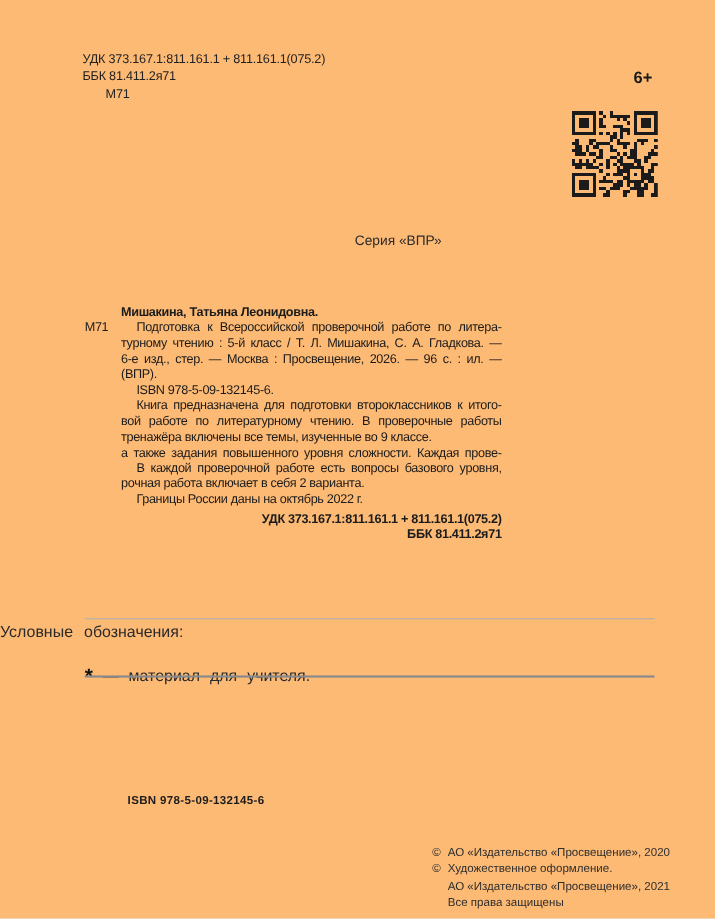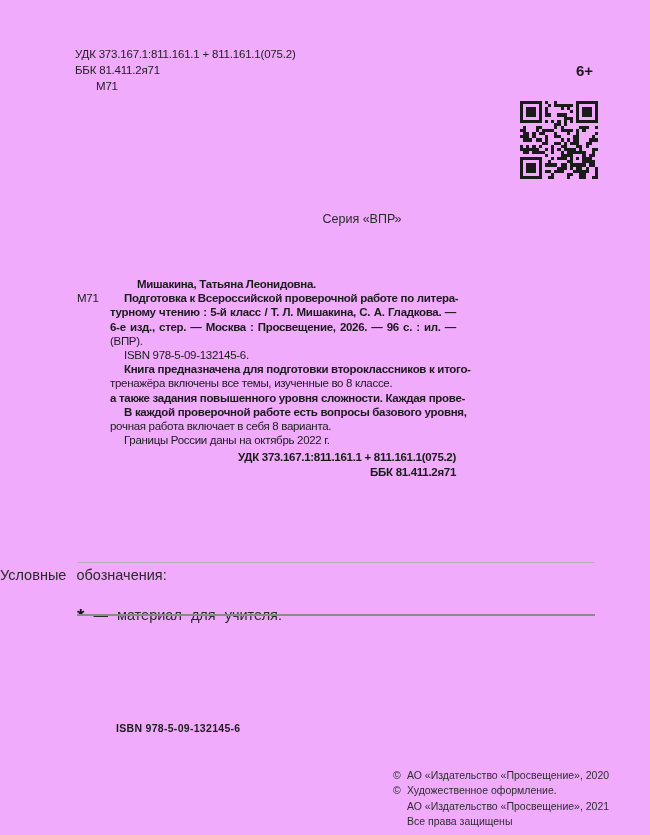--- a/index.html
+++ b/index.html
@@ -2,21 +2,21 @@
 <html><head>
 <meta charset="utf-8">
 <title>Imprint page</title>
 <style>
   html, body { margin: 0; padding: 0; background: #e8e8e8; }
   .page {
     position: relative;
     width: 650px;
     height: 835px;
     margin: 0 auto;
-    background: #f0abfc;
+    background: #fdba74;
     font-family: "Liberation Sans", sans-serif;
     color: #1d1d1d;
     overflow: hidden;
   }
   
   .header-meta {
     position: absolute; left: 75px; top: 46px;
     font-size: 11.5px; line-height: 16px;
     letter-spacing: -0.2px; white-space: nowrap; color: #222;
   }
@@ -34,23 +34,23 @@
     position: absolute; left: 0; top: 212px; width: 650px;
     text-align: center; font-size: 12.5px; color: #2a2a2a; padding-left: 37px;
   }
   
   .annotation {
     position: absolute; left: 110px; top: 277px; width: 346px;
     font-size: 11.5px; line-height: 14.2px; letter-spacing: -0.3px;
     color: #1b1b1b;
   }
   .ann-line { white-space: nowrap; }
-  .ann-line.bold { font-weight: 700; margin-left: 27px; }
+  .ann-line.bold { font-weight: 700; }
   .ann-line.indent { padding-left: 14px; }
-  .ann-line.just { text-align: justify; text-align-last: justify; text-justify: inter-word; font-weight: bold; }
+  .ann-line.just { text-align: justify; text-align-last: justify; text-justify: inter-word; }
   .margin-code { position: absolute; left: -33px; top: 14.2px; white-space: nowrap; }
   .ann-udk { text-align: right; font-weight: 700; margin-top: 3px; white-space: nowrap; }
   .ann-bbk { text-align: right; font-weight: 700; white-space: nowrap; }
   
   .rule-top { position: absolute; left: 77px; top: 562px; width: 518px; height: 1px; background: #b0b0b0; }
   .rule-bottom { position: absolute; left: 77px; top: 614px; width: 518px; height: 2px; background: #8a8a8a; }
   .legend-heading {
     position: absolute; left: 0; top: 567px; width: 650px;
     font-size: 14.5px; word-spacing: 6px; color: #2a2a2a;
   }
@@ -402,24 +402,25 @@
   <div class="annotation">
     <div class="margin-code">М71</div>
     <div>
         <div class="ann-line bold">Мишакина, Татьяна Леонидовна.</div>
         <div class="ann-line just indent">Подготовка к Всероссийской проверочной работе по литера-</div>
         <div class="ann-line just">турному чтению : 5-й класс / Т. Л. Мишакина, С. А. Гладкова. —</div>
         <div class="ann-line just">6-е изд., стер. — Москва : Просвещение, 2026. — 96 с. : ил. —</div>
         <div class="ann-line">(ВПР).</div>
         <div class="ann-line indent">ISBN 978-5-09-132145-6.</div>
         <div class="ann-line just indent">Книга предназначена для подготовки второклассников к итого-</div>
-        <div class="ann-line">тренажёра включены все темы, изученные во 8 классе.</div>
+        <div class="ann-line just">вой работе по литературному чтению. В проверочные работы</div>
+        <div class="ann-line">тренажёра включены все темы, изученные во 9 классе.</div>
         <div class="ann-line just">а также задания повышенного уровня сложности. Каждая прове-</div>
         <div class="ann-line just indent">В каждой проверочной работе есть вопросы базового уровня,</div>
-        <div class="ann-line">рочная работа включает в себя 8 варианта.</div>
+        <div class="ann-line">рочная работа включает в себя 2 варианта.</div>
         <div class="ann-line indent">Границы России даны на октябрь 2022 г.</div>
       </div>
     <div class="ann-udk">УДК 373.167.1:811.161.1 + 811.161.1(075.2)</div>
     <div class="ann-bbk">ББК 81.411.2я71</div>
   </div>
 
   <div class="rule-top"></div>
   <div class="legend-heading">Условные обозначения:</div>
   <div class="legend-line">
     <span class="legend-ast">*</span><span class="legend-dash">—</span><span>материал для учителя.</span>

